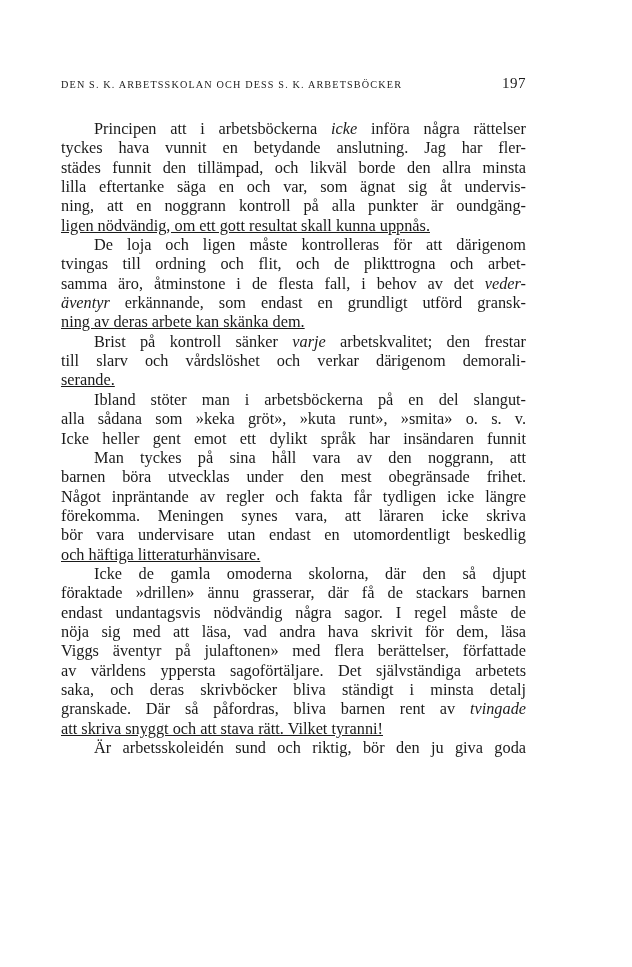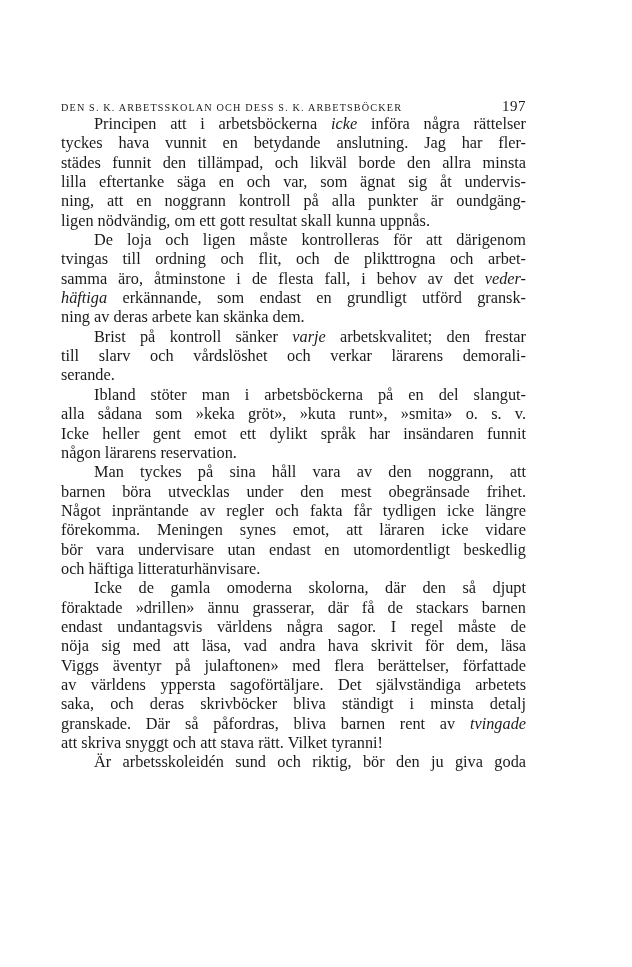--- a/index.html
+++ b/index.html
@@ -1,32 +1,32 @@
 <!DOCTYPE html>
 <html><head>
 <meta charset="utf-8">
 <style>
   html, body { margin: 0; padding: 0; }
   body {
     width: 632px; height: 967px; background: #ffffff; position: relative; overflow: hidden;
     font-family: "DejaVu Serif", "Liberation Serif", serif; color: #1a1a1a;
   }
-  .page { position: absolute; left: 61px; top: 81px; width: 465px; }
+  .page { position: absolute; left: 61px; top: 73px; width: 465px; }
   .running-head {
     display: flex; justify-content: space-between; align-items: baseline;
     font-family: "Liberation Serif", serif; font-size: 10.2px; letter-spacing: 1.15px;
     height: 20px; line-height: 20px; white-space: nowrap;
   }
-  .running-head .num { font-size: 15px; letter-spacing: 0.5px; margin-top: 15px; }
-  .body { margin-top: 13px; }
+  .running-head .num { font-size: 15px; letter-spacing: 0.5px; }
+  .body { margin-top: 26px; }
   .line {
     font-family: "Liberation Serif", serif; font-size: 16.3px; line-height: 19.35px; height: 19.35px;
     white-space: nowrap; text-align: justify; text-align-last: justify; display: block;
   }
-  .line.last { text-align-last: left; }
+  .line.last { text-align-last: left; text-decoration: underline; }
   .line.indent { padding-left: 33px; }
   .line i { font-style: italic; }
 </style>
 </head>
 <body>
 
 <div class="page">
   <div class="running-head">
     <span>DEN S. K. ARBETSSKOLAN OCH DESS S. K. ARBETSBÖCKER</span>
     <span class="num">197</span>
@@ -34,38 +34,37 @@
   <div class="body" id="body">
       <div class="line indent">Principen att i arbetsböckerna <i>icke</i> införa några rättelser</div>
       <div class="line">tyckes hava vunnit en betydande anslutning. Jag har fler-</div>
       <div class="line">städes funnit den tillämpad, och likväl borde den allra minsta</div>
       <div class="line">lilla eftertanke säga en och var, som ägnat sig åt undervis-</div>
       <div class="line">ning, att en noggrann kontroll på alla punkter är oundgäng-</div>
       <div class="line last">ligen nödvändig, om ett gott resultat skall kunna uppnås.</div>
       <div class="line indent">De loja och ligen måste kontrolleras för att därigenom</div>
       <div class="line">tvingas till ordning och flit, och de plikttrogna och arbet-</div>
       <div class="line">samma äro, åtminstone i de flesta fall, i behov av det <i>veder-</i></div>
-      <div class="line"><i>häftiga</i> erkännande, som endast en grundligt utförd gransk-</div>
+      <div class="line"><i>äventyr</i> erkännande, som endast en grundligt utförd gransk-</div>
       <div class="line last">ning av deras arbete kan skänka dem.</div>
       <div class="line indent">Brist på kontroll sänker <i>varje</i> arbetskvalitet; den frestar</div>
-      <div class="line">till slarv och vårdslöshet och verkar lärarens demorali-</div>
+      <div class="line">till slarv och vårdslöshet och verkar därigenom demorali-</div>
       <div class="line last">serande.</div>
       <div class="line indent">Ibland stöter man i arbetsböckerna på en del slangut-</div>
       <div class="line">alla sådana som »keka gröt», »kuta runt», »smita» o. s. v.</div>
       <div class="line">Icke heller gent emot ett dylikt språk har insändaren funnit</div>
-      <div class="line last">någon lärarens reservation.</div>
       <div class="line indent">Man tyckes på sina håll vara av den noggrann, att</div>
       <div class="line">barnen böra utvecklas under den mest obegränsade frihet.</div>
       <div class="line">Något inpräntande av regler och fakta får tydligen icke längre</div>
-      <div class="line">förekomma. Meningen synes emot, att läraren icke vidare</div>
+      <div class="line">förekomma. Meningen synes vara, att läraren icke skriva</div>
       <div class="line">bör vara undervisare utan endast en utomordentligt beskedlig</div>
       <div class="line last">och häftiga litteraturhänvisare.</div>
       <div class="line indent">Icke de gamla omoderna skolorna, där den så djupt</div>
       <div class="line">föraktade »drillen» ännu grasserar, där få de stackars barnen</div>
-      <div class="line">endast undantagsvis världens några sagor. I regel måste de</div>
+      <div class="line">endast undantagsvis nödvändig några sagor. I regel måste de</div>
       <div class="line">nöja sig med att läsa, vad andra hava skrivit för dem, läsa</div>
       <div class="line">Viggs äventyr på julaftonen» med flera berättelser, författade</div>
       <div class="line">av världens yppersta sagoförtäljare. Det självständiga arbetets</div>
       <div class="line">saka, och deras skrivböcker bliva ständigt i minsta detalj</div>
       <div class="line">granskade. Där så påfordras, bliva barnen rent av <i>tvingade</i></div>
       <div class="line last">att skriva snyggt och att stava rätt. Vilket tyranni!</div>
       <div class="line indent">Är arbetsskoleidén sund och riktig, bör den ju giva goda</div>
     </div>
 </div>
 

